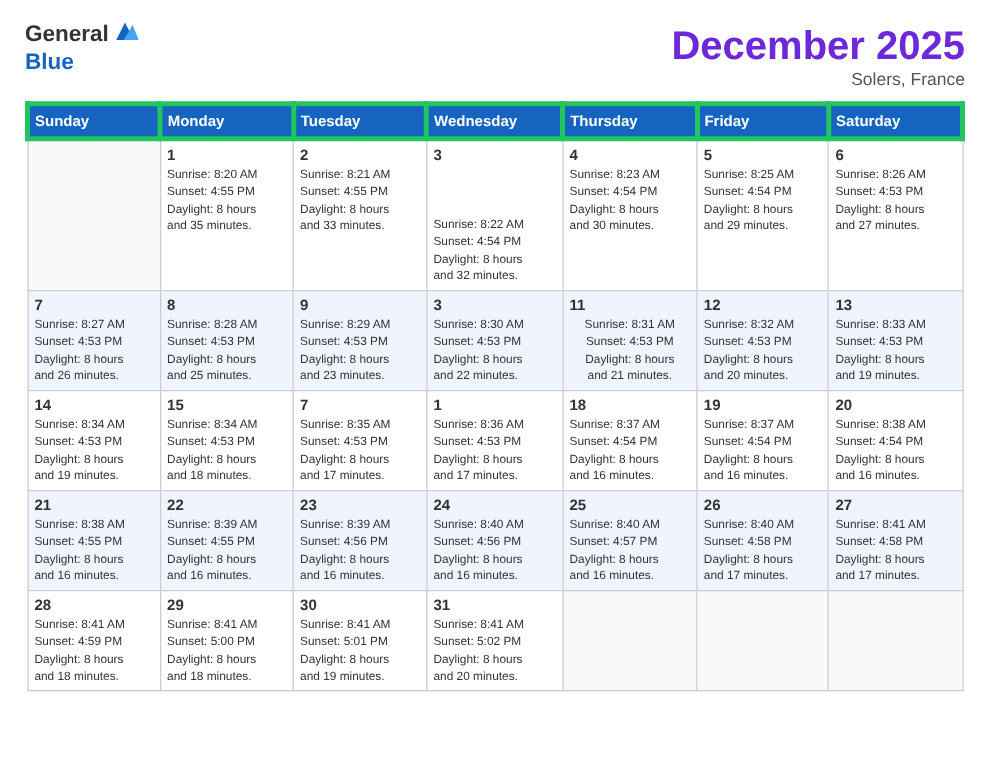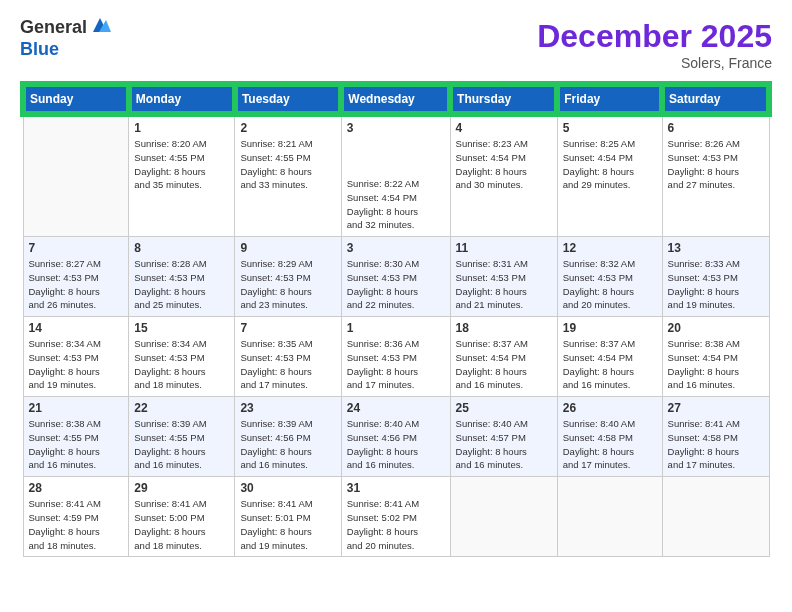--- a/index.html
+++ b/index.html
@@ -57,21 +57,21 @@
       border-collapse: collapse;
       font-size: 10.5px;
     }
     .calendar thead th {
       background-color: #1565c0;
       color: #fff;
       padding: 5px 4px;
       text-align: left;
       font-size: 12px;
       font-weight: bold;
-      border: 6px solid #22c55e;
+      border: 4px solid #22c55e;
     }
     .calendar tbody td {
       border: 1px solid #ccc;
       vertical-align: top;
       padding: 4px 5px;
       width: 113px;
       min-height: 80px;
       color: #333;
     }
     .calendar tbody td.empty {
@@ -196,21 +196,21 @@
           </td>
           <td>
             <span class="day-number">3</span>
             <div class="day-info" style="white-space: pre-line;">Sunrise: 8:30 AM
 Sunset: 4:53 PM
 Daylight: 8 hours
 and 22 minutes.</div>
           </td>
           <td>
             <span class="day-number">11</span>
-            <div class="day-info" style="white-space: pre-line;">Sunrise: 8:31 AM
+            <div class="day-info" style="white-space: pre-line; text-align: center;">Sunrise: 8:31 AM
 Sunset: 4:53 PM
 Daylight: 8 hours
 and 21 minutes.</div>
           </td>
           <td>
             <span class="day-number">12</span>
             <div class="day-info" style="white-space: pre-line;">Sunrise: 8:32 AM
 Sunset: 4:53 PM
 Daylight: 8 hours
 and 20 minutes.</div>

